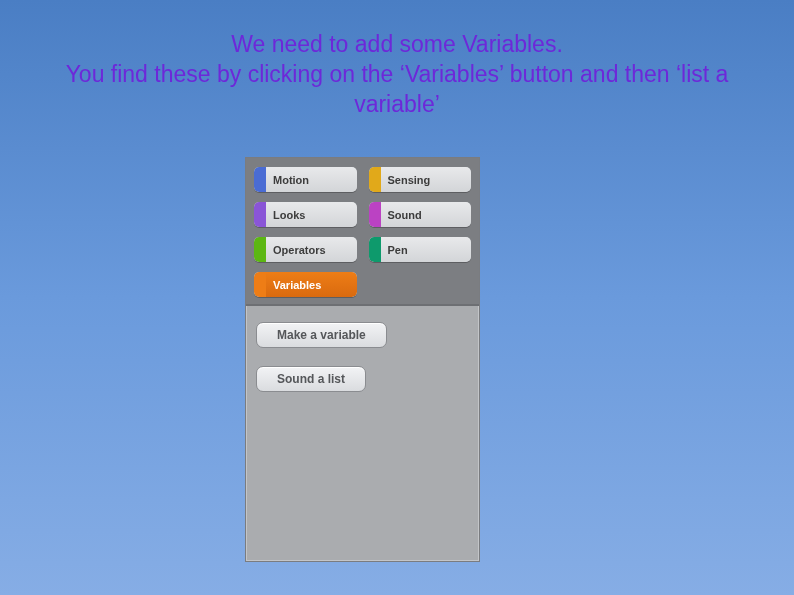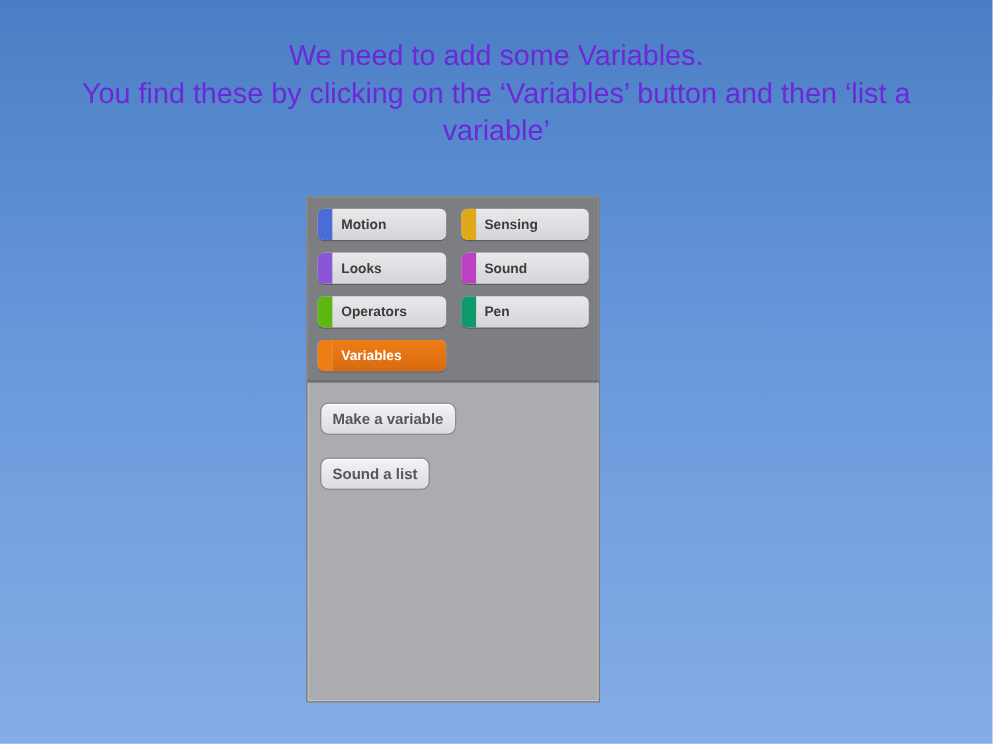--- a/index.html
+++ b/index.html
@@ -69,21 +69,21 @@
     color: #fff;
   }
   .workspace {
     padding: 16px 10px;
   }
   .make-btn {
     display: inline-block;
     background: linear-gradient(to bottom, #f2f3f5 0%, #dadcdf 100%);
     border: 1px solid #8a8c90;
     border-radius: 7px;
-    padding: 5px 9px;
+    padding: 5px 20px;
     font-family: Verdana, Arial, sans-serif;
     font-weight: bold;
     font-size: 12px;
     color: #55575a;
     cursor: pointer;
     margin-bottom: 18px;
     box-shadow: inset 0 1px 0 #fff;
   }
 </style>
 </head>

